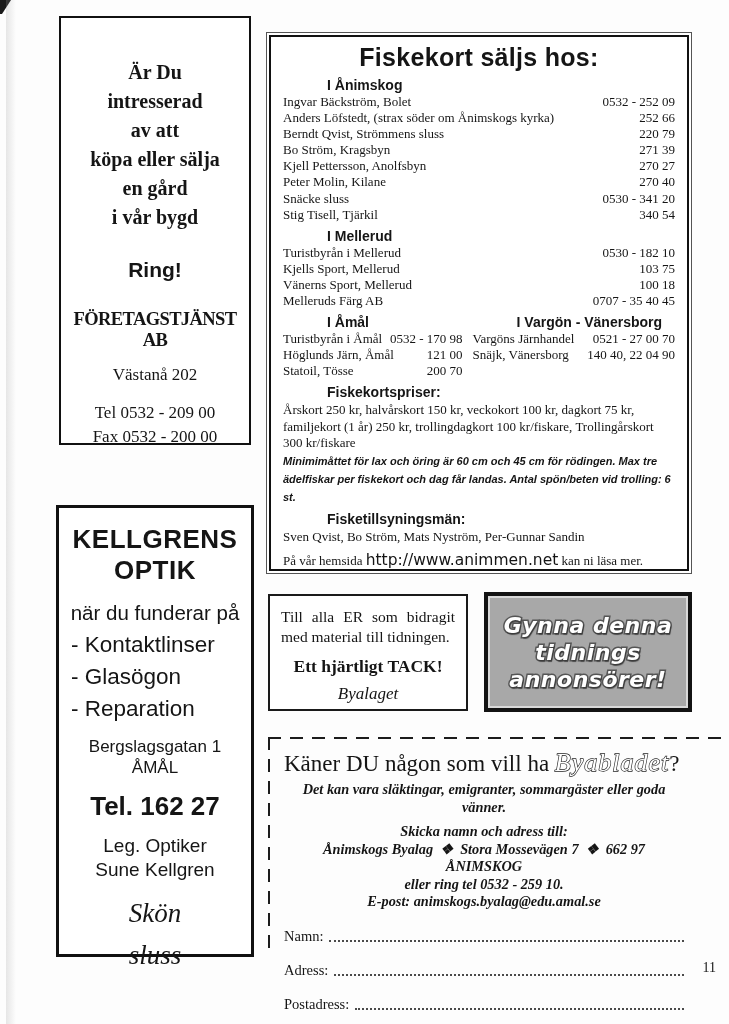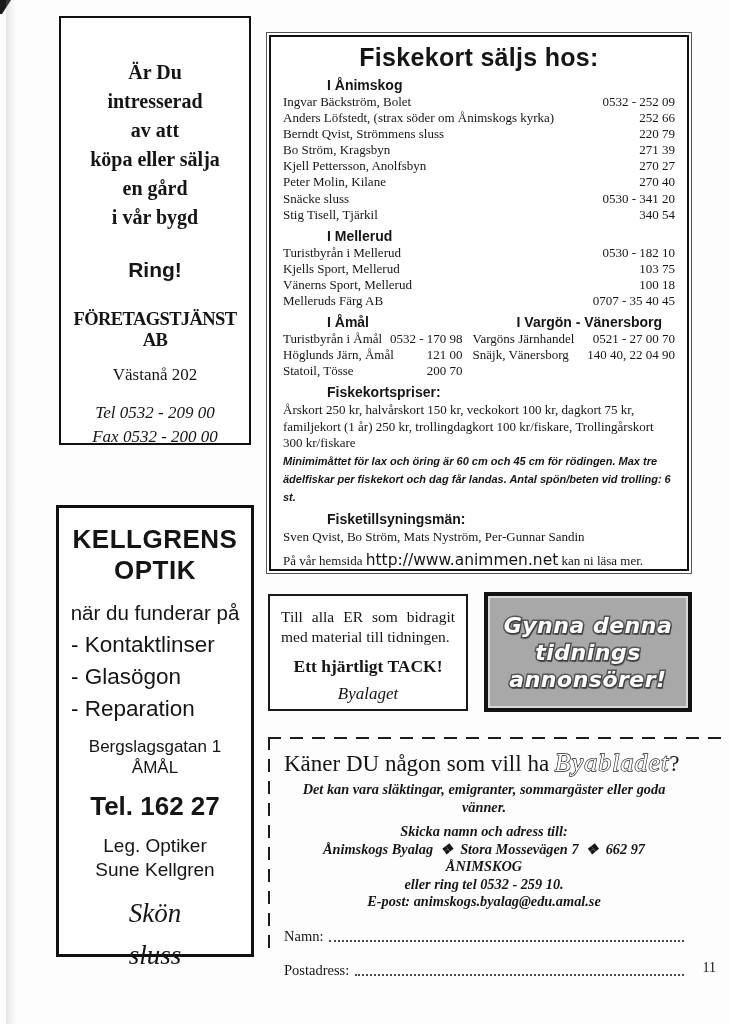--- a/index.html
+++ b/index.html
@@ -16,21 +16,21 @@
     background:linear-gradient(90deg, rgba(160,160,160,.25), rgba(160,160,160,0)); }
   .prewrap { white-space:pre-wrap; }
 
   
   .gard-box { position:absolute; left:59px; top:16px; width:192px; height:429px;
     border:2px solid #111; background:#fff; text-align:center; padding-top:40px; }
   .gard-line { font-weight:bold; font-size:20px; line-height:29px; }
   .gard-ring { font-family:"Liberation Sans", sans-serif; font-weight:bold; font-size:21px; margin-top:26px; }
   .gard-company { font-weight:bold; font-size:18.5px; letter-spacing:-0.6px; margin-top:27px; }
   .gard-addr { font-size:17px; line-height:23px; margin-top:12px; }
-  .gard-telfax { font-size:17px; line-height:24px; margin-top:15px;font-style:italic; }
+  .gard-telfax { font-size:17px; line-height:24px; margin-top:15px; }
 
   
   .fk-outer { position:absolute; left:266px; top:32px; width:426px; height:542px;
     border:1px solid #555; background:#fff; padding:2px; }
   .fk-inner { width:100%; height:100%; border:2px solid #111; padding:5px 12px 4px 12px; overflow:hidden; }
   .fk-title { font-family:"Liberation Sans", sans-serif; font-weight:bold; font-size:25px;
     text-align:center; line-height:30px; letter-spacing:.3px; }
   .fk-heading { font-family:"Liberation Sans", sans-serif; font-weight:bold; font-size:14px;
     line-height:17px; margin-top:5px;padding-left:44px; }
   .fk-row { display:flex; justify-content:space-between; font-size:13px; line-height:16.1px; }
@@ -265,20 +265,24 @@
         <div>Skicka namn och adress till:</div>
         <div class="prewrap">Ånimskogs Byalag  ❖  Stora Mossevägen 7  ❖  662 97  ÅNIMSKOG</div>
         <div>eller ring tel 0532 - 259 10.</div>
         <div>E-post: animskogs.byalag@edu.amal.se</div>
       </div>
       <div class="coupon-field">
         <span>Namn:</span>
         <span class="coupon-dots"></span>
       </div>
       <div class="coupon-field">
+        <span>Adress:</span>
+        <span class="coupon-dots"></span>
+      </div>
+      <div class="coupon-field">
         <span>Postadress:</span>
         <span class="coupon-dots"></span>
       </div>
     </div>
   </div>
 
   <div class="page-number">11</div>
 </div>
 
 </body></html>

